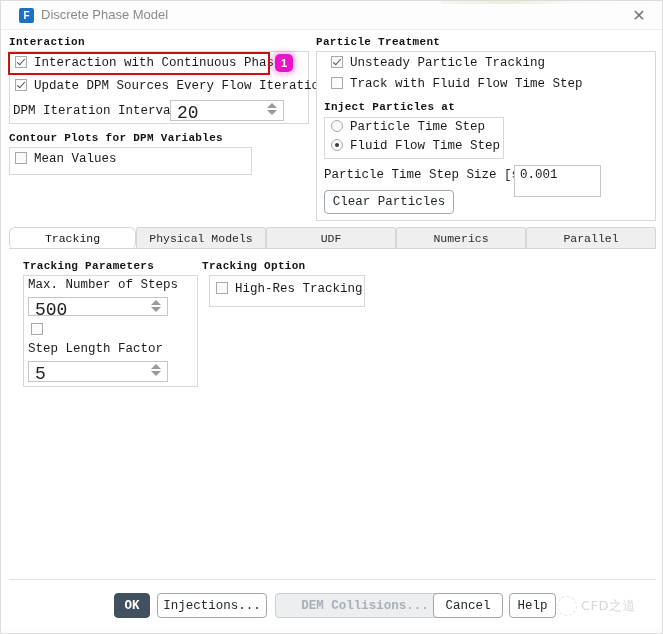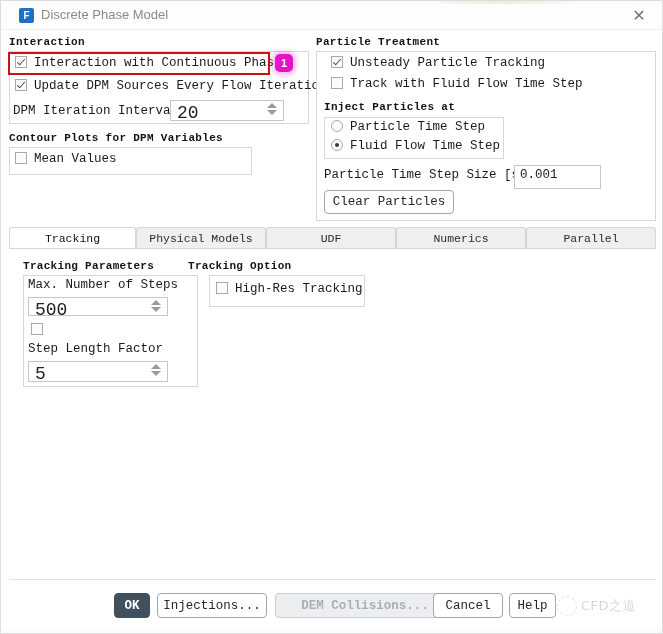--- a/index.html
+++ b/index.html
@@ -64,21 +64,21 @@
   .btn.primary{background:#41505e;border-color:#41505e;color:#ffffff;font-weight:bold;}
   .btn.disabled{background:#eceef0;border-color:#c9ced3;color:#a8afb6;}
 
   
   .tabstrip{position:absolute;left:8px;top:226px;width:647px;height:22px;}
   .tab{position:absolute;top:0;height:22px;box-sizing:border-box;
        border:1px solid #d5d5d5;border-bottom:none;
        border-top-left-radius:3px;border-top-right-radius:3px;
        background:#efefef;color:#2b2b2b;font-size:11.5px;text-align:center;
        line-height:21px;cursor:default;}
-  .tab.active{background:#ffffff;border-color:#d5d5d5;color:#111;}
+  .tab.active{background:#ffffff;border-color:#d5d5d5;color:#111;border-radius:6px;}
   .tabline{position:absolute;left:8px;top:247px;width:647px;height:1px;background:#d5d5d5;}
 
   
   .annot-rect{position:absolute;border:2px solid #cc1111;box-sizing:border-box;
               pointer-events:none;}
   .badge{position:absolute;width:18px;height:18px;border-radius:5px;
          background:#e812c8;color:#ffffff;
          font-family:"Liberation Sans",sans-serif;font-size:11px;font-weight:bold;
          text-align:center;line-height:18px;
          box-shadow:0 0 5px 3px rgba(232,18,200,.28);}
@@ -147,21 +147,21 @@
   <div class="hdr" style="position:absolute;left:323px;top:100px;">Inject Particles at</div>
   <div class="gbox" style="left:323px;top:116px;width:180px;height:42px;position:absolute;"></div>
   <div class="row" style="left:330px;top:119px;">
     <span class="rb"></span><span class="lbl">Particle Time Step</span>
   </div>
   <div class="row" style="left:330px;top:138px;">
     <span class="rb on"></span><span class="lbl">Fluid Flow Time Step</span>
   </div>
 
   <div class="lbl" style="position:absolute;left:323px;top:167px;">Particle Time Step Size [s]</div>
-  <div class="field" style="left:513px;top:164px;width:87px;height:24px;">0.001</div>
+  <div class="field" style="left:513px;top:164px;width:87px;height:32px;">0.001</div>
 
   <div class="btn" style="left:323px;top:189px;width:130px;height:24px;line-height:23px;">Clear Particles</div>
 
   <div class="tabstrip">
     <div class="tab active" style="left:0px;width:127px;">Tracking</div>
     <div class="tab" style="left:127px;width:130px;">Physical Models</div>
     <div class="tab" style="left:257px;width:130px;text-align:center;">UDF</div>
     <div class="tab" style="left:387px;width:130px;">Numerics</div>
     <div class="tab" style="left:517px;width:130px;">Parallel</div>
   </div>
@@ -185,21 +185,21 @@
 
   <div class="lbl" style="position:absolute;left:27px;top:341px;">Step Length Factor</div>
   <div class="spin" style="left:27px;top:360px;width:140px;height:21px;">
     <span class="val">5</span>
     <span class="arrows">
         <i class="up"></i>
         <i class="dn"></i>
       </span>
   </div>
 
-  <div class="hdr" style="position:absolute;left:187px;top:259px;">Tracking Option</div>
+  <div class="hdr" style="position:absolute;left:201px;top:259px;">Tracking Option</div>
   <div class="gbox" style="left:208px;top:274px;width:156px;height:32px;position:absolute;"></div>
   <div class="row" style="left:215px;top:281px;">
     <span class="cb"></span><span class="lbl">High-Res Tracking</span>
   </div>
 
   <div class="sep"></div>
 
   <div class="btn primary" style="left:113px;top:592px;width:36px;height:25px;line-height:24px;">OK</div>
   <div class="btn" style="left:156px;top:592px;width:110px;height:25px;line-height:24px;">Injections...</div>
   <div class="btn disabled" style="left:274px;top:592px;width:180px;height:25px;line-height:24px;font-weight:bold;">DEM Collisions...</div>

